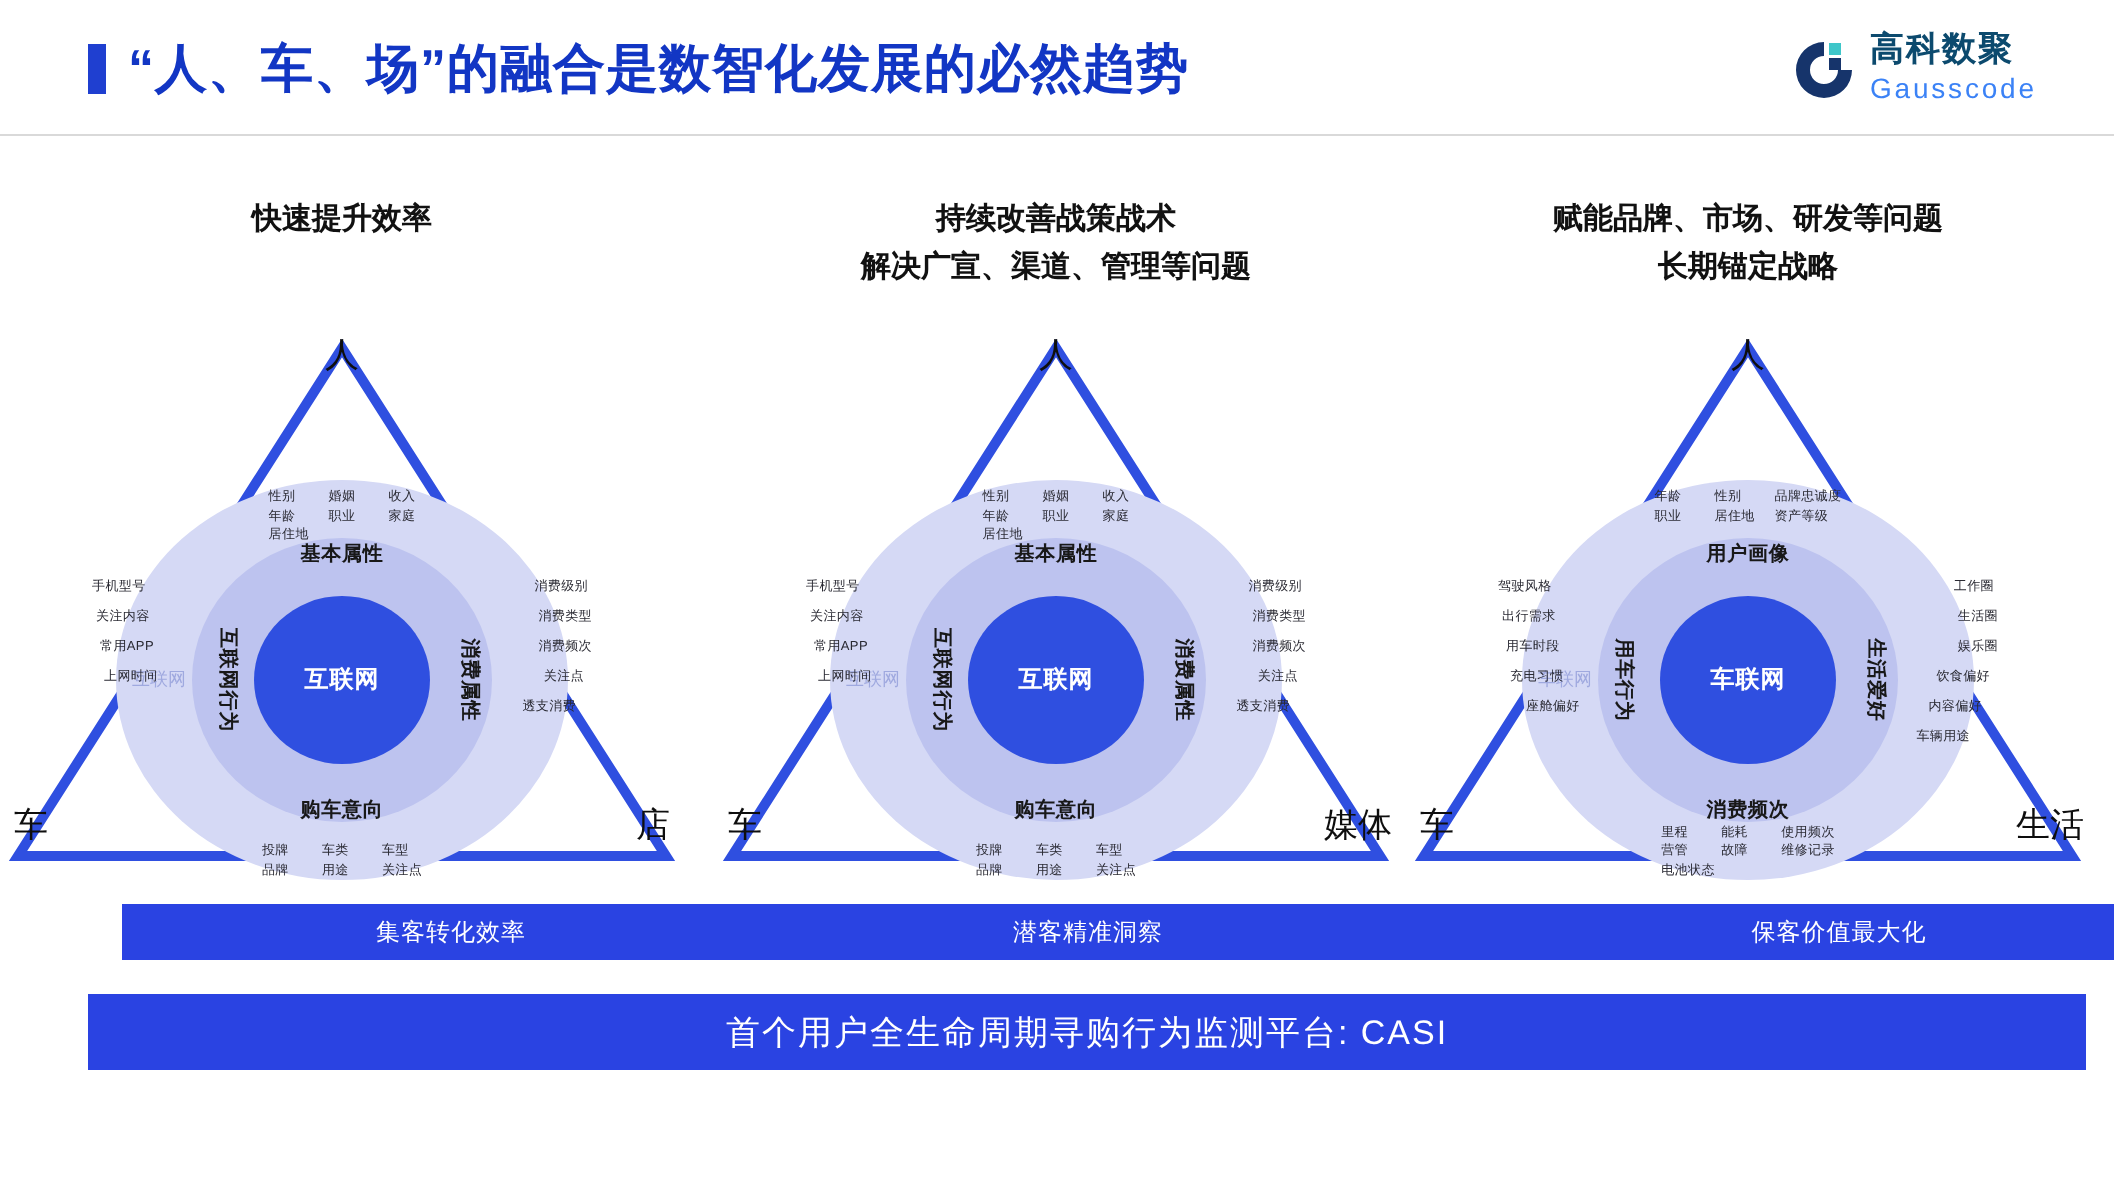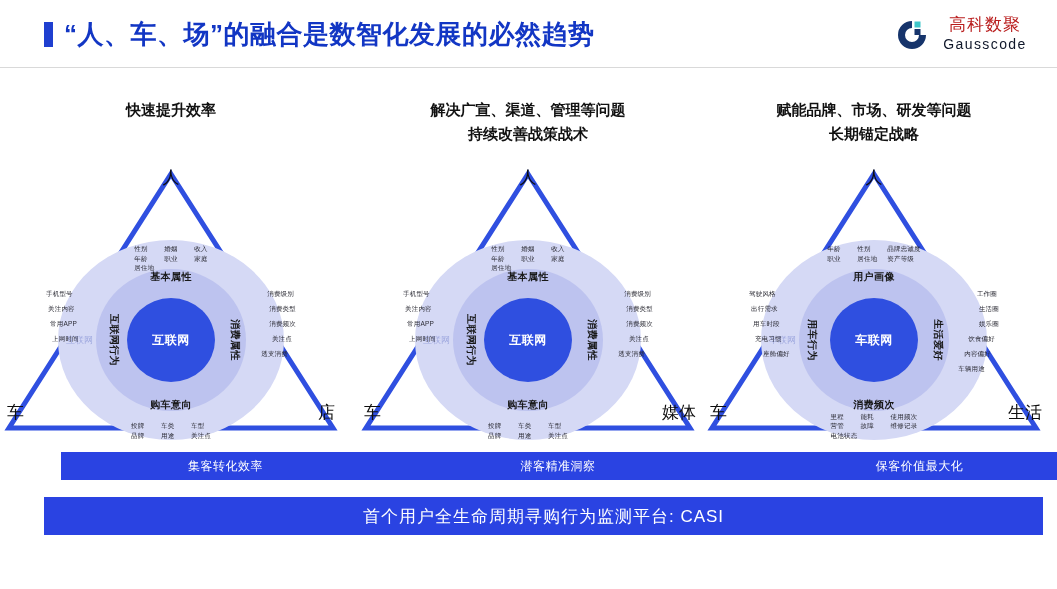--- a/index.html
+++ b/index.html
@@ -11,21 +11,21 @@
     position: relative;
     overflow: hidden;
     font-family: "Liberation Sans", "DejaVu Sans", sans-serif;
     color: #1a1a1a;
   }
 
   
   .header {
     position: absolute;
     left: 0; top: 0;
-    width: 1057px; height: 76px; text-align: center;
+    width: 1057px; height: 76px;
   }
   .header-rule {
     position: absolute;
     left: 0; top: 67px;
     width: 1057px; height: 1px;
     background: #d9d9d9;
   }
   .title-bullet {
     position: absolute;
     left: 44px; top: 22px;
@@ -53,29 +53,29 @@
     left: 0; top: 4px;
     width: 34px; height: 34px;
   }
   .logo-text {
     position: absolute;
     left: 40px; top: 0px;
     width: 100px;
   }
   .logo-cn {
     font-size: 17px;
-    font-weight: normal;
-    color: #b91c1c;
+    font-weight: bold;
+    color: #0c4a6e;
     letter-spacing: 1px;
     line-height: 21px;
     white-space: nowrap;
   }
   .logo-en {
     font-size: 14px;
-    color: #0f172a;
+    color: #3b82f6;
     letter-spacing: 1.4px;
     line-height: 18px;
     white-space: nowrap;
   }
 
   
   .col {
     position: absolute;
     top: 86px;
     width: 340px;
@@ -223,21 +223,21 @@
     height: 28px;
     background: #2a43e2;
     color: #ffffff;
     font-size: 12px;
     display: flex;
     align-items: center;
     justify-content: center;
     letter-spacing: 0.5px;
   }
   .bar-0 { left: 61px;  top: 452px; width: 329px; }
-  .bar-1 { left: 379px; top: 452px; width: 358px; }
+  .bar-1 { left: 365px; top: 452px; width: 358px; }
   .bar-2 { left: 714px; top: 452px; width: 329px; padding-left: 41px; }
 
   .bar-wide {
     position: absolute;
     left: 44px; top: 497px;
     width: 999px; height: 38px;
     background: #2a43e2;
     color: #ffffff;
     font-size: 17px;
     display: flex;
@@ -319,22 +319,22 @@
         <span class="det-item">消费频次</span>
         <span class="det-item">关注点</span>
         <span class="det-item">透支消费</span>
       </div>
     </div>
   </div>
 </div>
 
 <div class="col col-1">
   <div class="col-heading">
+    <div>持续改善战策战术</div>
     <div>解决广宣、渠道、管理等问题</div>
-    <div>持续改善战策战术</div>
   </div>
 
   <div class="tri-wrap">
     <svg class="tri-svg" width="340" height="280">
       <polygon points="170,18 332,272 8,272" fill="none" stroke="#2f4fe0" stroke-width="5"></polygon>
     </svg>
 
     <div class="vertex vertex-apex">人</div>
     <div class="vertex vertex-left">车</div>
     <div class="vertex vertex-right wide">媒体</div>

